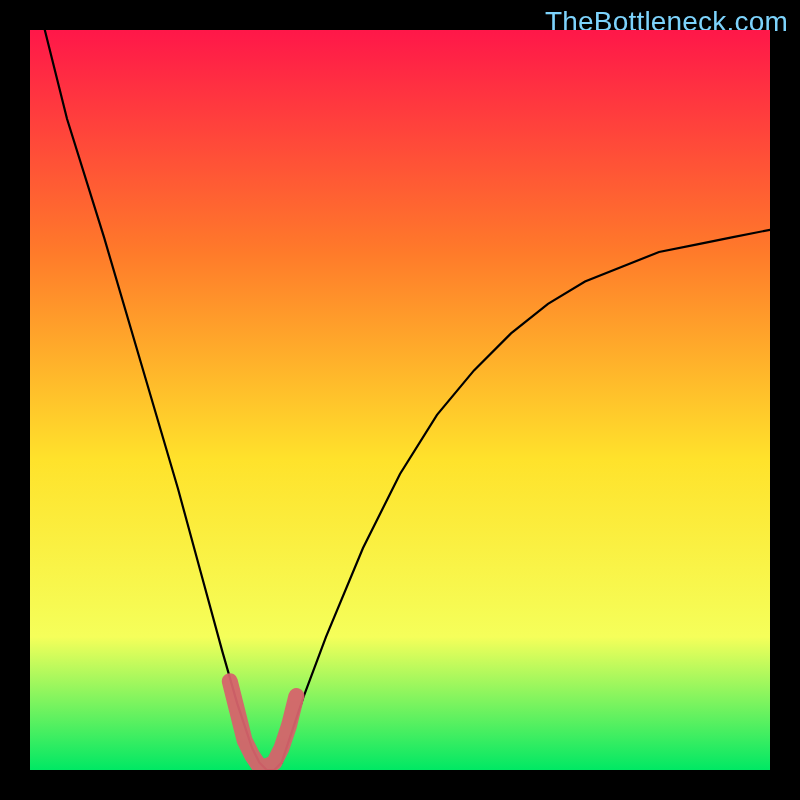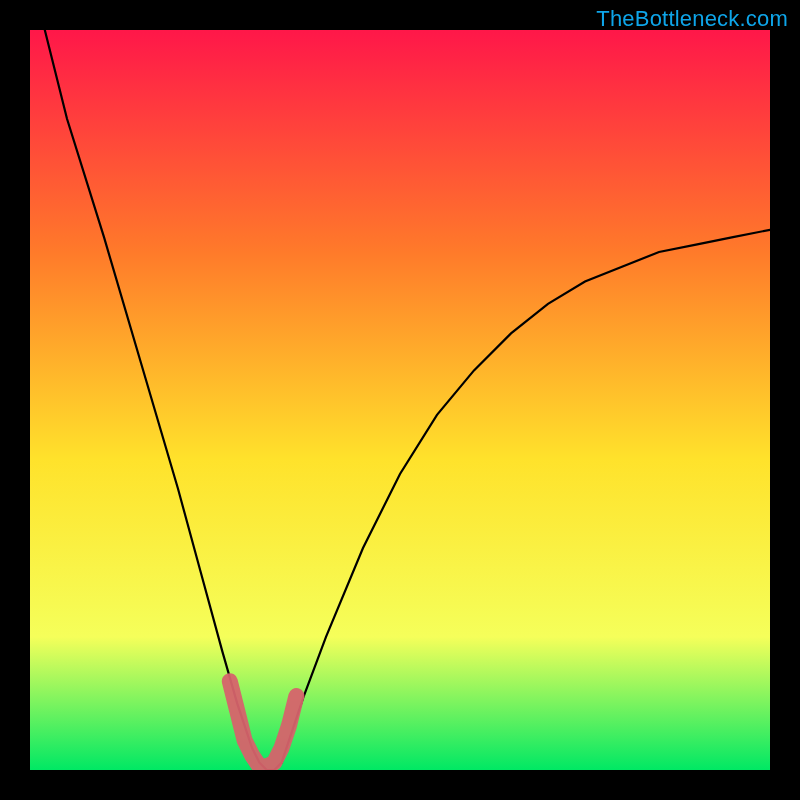--- a/index.html
+++ b/index.html
@@ -25,22 +25,22 @@
   }
   .plot-svg {
     width: 740px;
     height: 740px;
     display: block;
   }
   .watermark {
     position: absolute;
     top: 6px;
     right: 12px;
-    color: #0ea5e9;
-    font-size: 22px;
+    color: #7dd3fc;
+    font-size: 28px;
     font-weight: 400;
     letter-spacing: 0.2px;
   }
 </style>
 </head>
 <body>
 
 <div class="frame">
 
   <div class="watermark">TheBottleneck.com</div>

